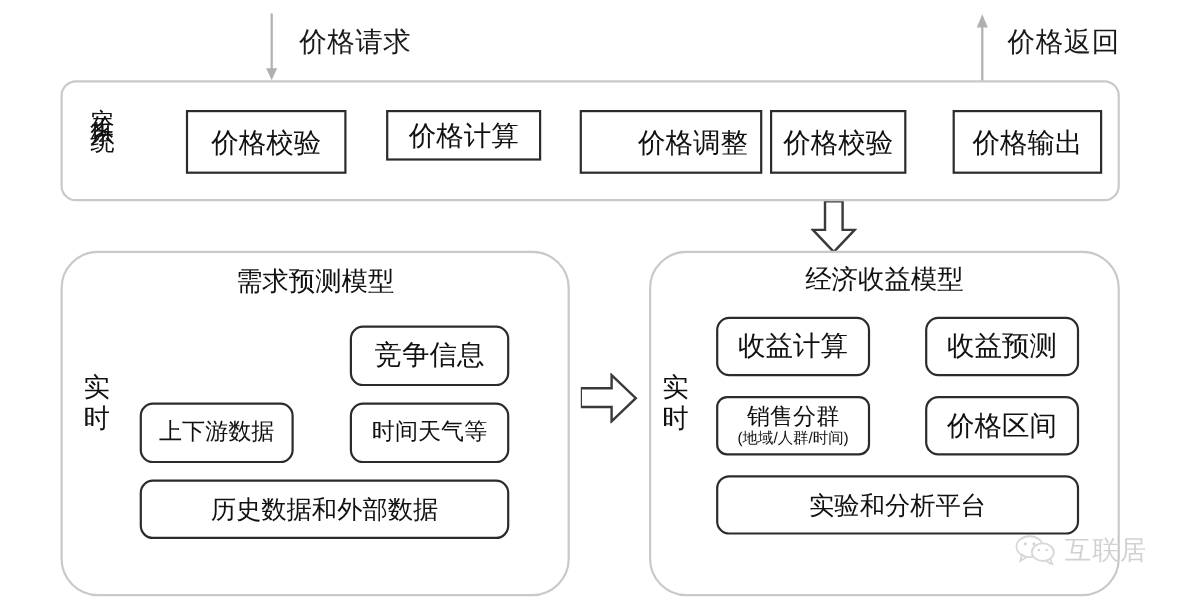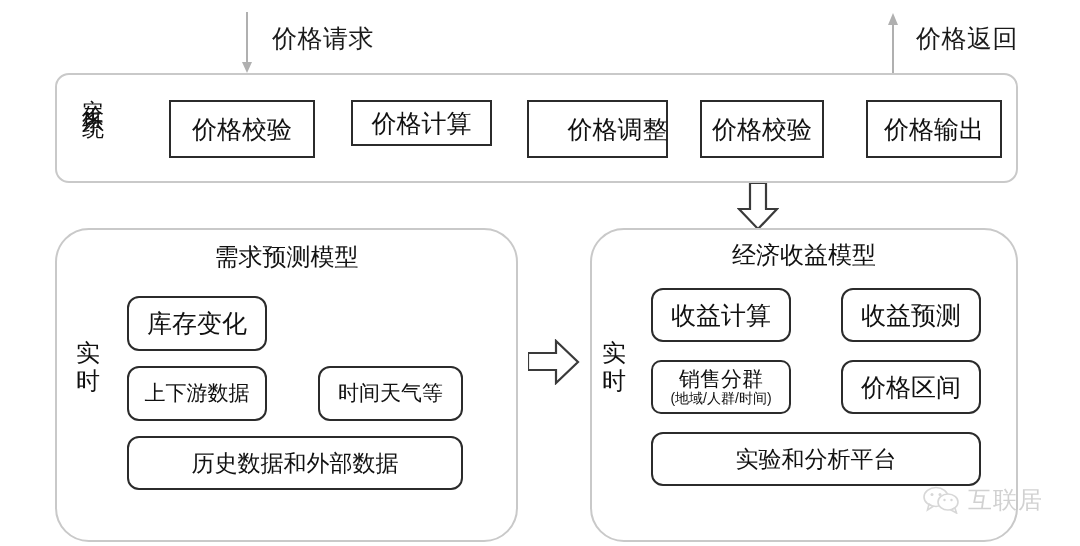--- a/index.html
+++ b/index.html
@@ -150,40 +150,40 @@
     <polygon points="7,1 2,13 12,13" fill="#b0b0b0"></polygon>
   </svg>
   <div class="flow-label" style="left:916px; top:26px;">价格返回</div>
 
   <div class="system-bar" style="left:55px; top:73px; width:963px; height:110px;"></div>
 
   <div class="system-side-label" style="left:82px; top:81px; height:96px;">定价系统</div>
 
   <div class="stage-box" style="left:169px; top:100px; width:146px; height:58px;">价格校验</div>
   <div class="stage-box" style="left:351px; top:100px; width:141px; height:46px;">价格计算</div>
-  <div class="stage-box" style="left:527px; top:100px; width:141px; height:58px;padding-left:40px;">价格调整</div>
+  <div class="stage-box" style="left:527px; top:100px; width:166px; height:58px;padding-left:40px;">价格调整</div>
   <div class="stage-box" style="left:700px; top:100px; width:124px; height:58px;">价格校验</div>
   <div class="stage-box" style="left:866px; top:100px; width:136px; height:58px;">价格输出</div>
 
   <svg class="block-arrow" style="left:737px; top:183px;" width="42" height="48" viewBox="0 0 42 48">
     <polygon points="13,0 29,0 29,26 40,26 21,46 2,26 13,26" fill="#ffffff" stroke="#3a3a3a" stroke-width="2.2" stroke-linejoin="miter"></polygon>
   </svg>
 
   <svg class="block-arrow" style="left:528px; top:339px;" width="52" height="46" viewBox="0 0 52 46">
     <polygon points="0,14 28,14 28,2 50,23 28,44 28,31 0,31" fill="#ffffff" stroke="#3a3a3a" stroke-width="2.2" stroke-linejoin="miter"></polygon>
   </svg>
 
   <div class="panel" style="left:55px; top:228px; width:463px; height:314px;"></div>
 
   <div class="panel-title" style="left:55px; top:245px; width:463px;">需求预测模型</div>
 
   <div class="panel-side-label" style="left:74px; top:339px;">实时</div>
 
-  <div class="chip big" style="left:127px; top:296px; width:140px; height:55px;">
-    <span class="chip-main">库存变化</span>
+  <div class="chip big" style="left:318px; top:296px; width:145px; height:55px;">
+    <span class="chip-main">竞争信息</span>
   </div>
 
   <div class="chip mid" style="left:127px; top:366px; width:140px; height:55px;">
     <span class="chip-main">上下游数据</span>
   </div>
   <div class="chip mid" style="left:318px; top:366px; width:145px; height:55px;">
     <span class="chip-main">时间天气等</span>
   </div>
 
   <div class="chip wide" style="left:127px; top:436px; width:336px; height:54px;">

